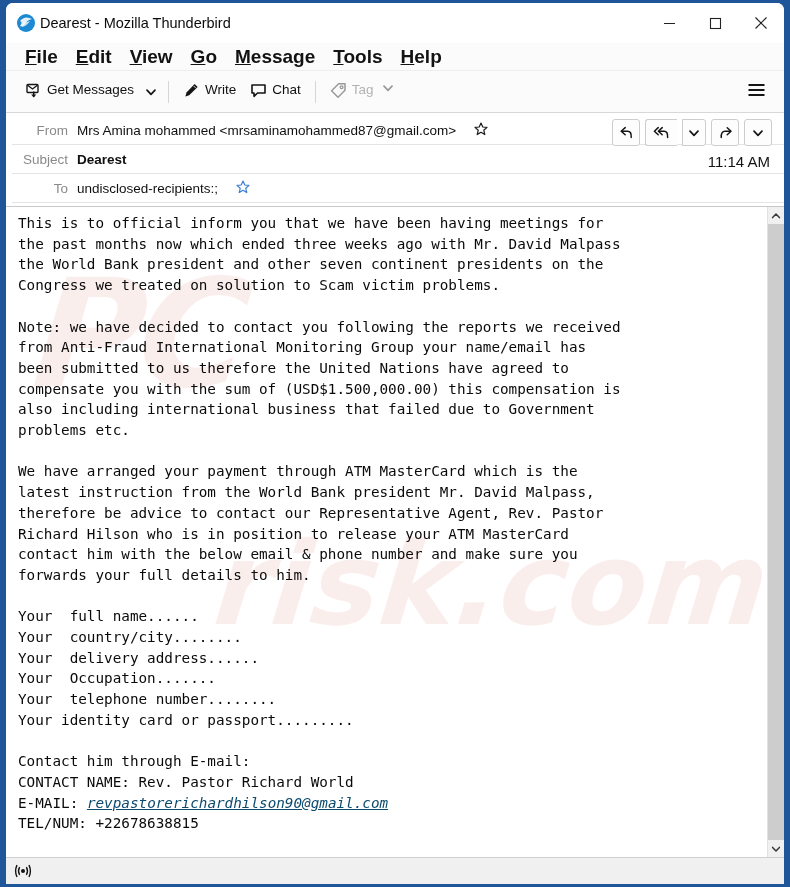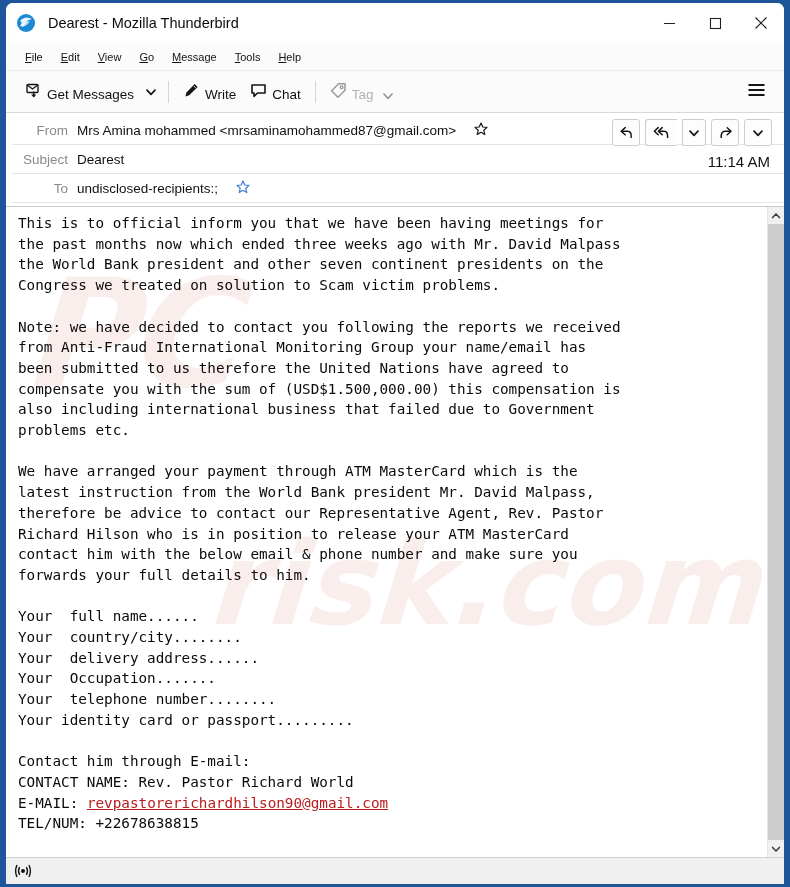--- a/index.html
+++ b/index.html
@@ -24,21 +24,21 @@
   .titlebar {
     height: 40px;
     background: #ffffff;
     display: flex;
     align-items: center;
     flex: 0 0 auto;
     position: relative;
   }
   .tb-logo { margin-left: 10px; width: 20px; height: 20px; flex: 0 0 auto; }
   .tb-title {
-    margin-left: 12px;
+    margin-left: 4px;
     font-size: 14.5px;
     color: #0b0b0b;
     white-space: nowrap;
   }
   .wincontrols { margin-left: auto; display: flex; height: 40px; }
   .wc {
     width: 46px; height: 40px;
     display: flex; align-items: center; justify-content: center;
     cursor: default;
   }
@@ -48,40 +48,41 @@
   .menubar {
     height: 28px;
     background: #fbfbfb;
     display: flex;
     align-items: center;
     padding-left: 10px;
     flex: 0 0 auto;
     border-bottom: 1px solid #eeeeee;
   }
   .menu-item {
-    font-size: 11px;
+    font-size: 19px;
     color: #121212;
     padding: 2px 9px;
     cursor: default;
     white-space: nowrap;
+    font-weight: bold;
   }
   .menu-item u { text-decoration: underline; }
 
   
   .toolbar {
     height: 42px;
     background: #fbfbfb;
     display: flex;
     align-items: center;
     padding: 0 10px 0 12px;
     flex: 0 0 auto;
     border-bottom: 1px solid #d8d8d8;
   }
   .tbtn {
-    display: flex; align-items: flex-end;
+    display: flex; align-items: flex-start;
     gap: 5px;
     padding: 5px 7px;
     border-radius: 3px;
     font-size: 13.5px;
     color: #101010;
     white-space: nowrap;
     cursor: default;
   }
   .tbtn.disabled { color: #b3b3b3; }
   .tbtn.disabled svg { opacity: .42; }
@@ -117,21 +118,21 @@
   }
   .hvalue {
     margin-left: 9px;
     font-size: 13.5px;
     color: #101010;
     display: flex;
     align-items: center;
     gap: 18px;
     white-space: nowrap;
   }
-  .hvalue.bold { font-weight: normal; }
+  .hvalue.bold { font-weight: bold; }
   .sep-line {
     height: 1px; background: #e4e4e4;
     margin: 1px 0 1px 6px;
   }
   .star { flex: 0 0 auto; display: inline-block; }
   .redacted {
     display: inline-block;
     width: 128px; height: 12px;
     background: linear-gradient(90deg,#c8c8c8,#b6b6b6 12%,#cfcfcf 26%,#bdbdbd 42%,#c9c9c9 58%,#b9b9b9 74%,#cccccc 90%,#c2c2c2);
     filter: blur(2.2px);
@@ -211,22 +212,23 @@
   .mailbody {
     position: relative;
     font-family: "DejaVu Sans Mono", "Liberation Mono", monospace;
     font-size: 14.3px;
     line-height: 20.7px;
     color: #0a0a0a;
     white-space: pre-wrap;
     word-break: normal;
   }
   .mailbody a {
-    color: #b91c1c;
+    color: #0c4a6e;
     text-decoration: underline;
+    font-style: italic;
   }
   .blank { display: block; height: 20.7px; }
 
   
   .vscroll {
     width: 17px;
     flex: 0 0 auto;
     background: #f0f0f0;
     border-left: 1px solid #e2e2e2;
     display: flex;

